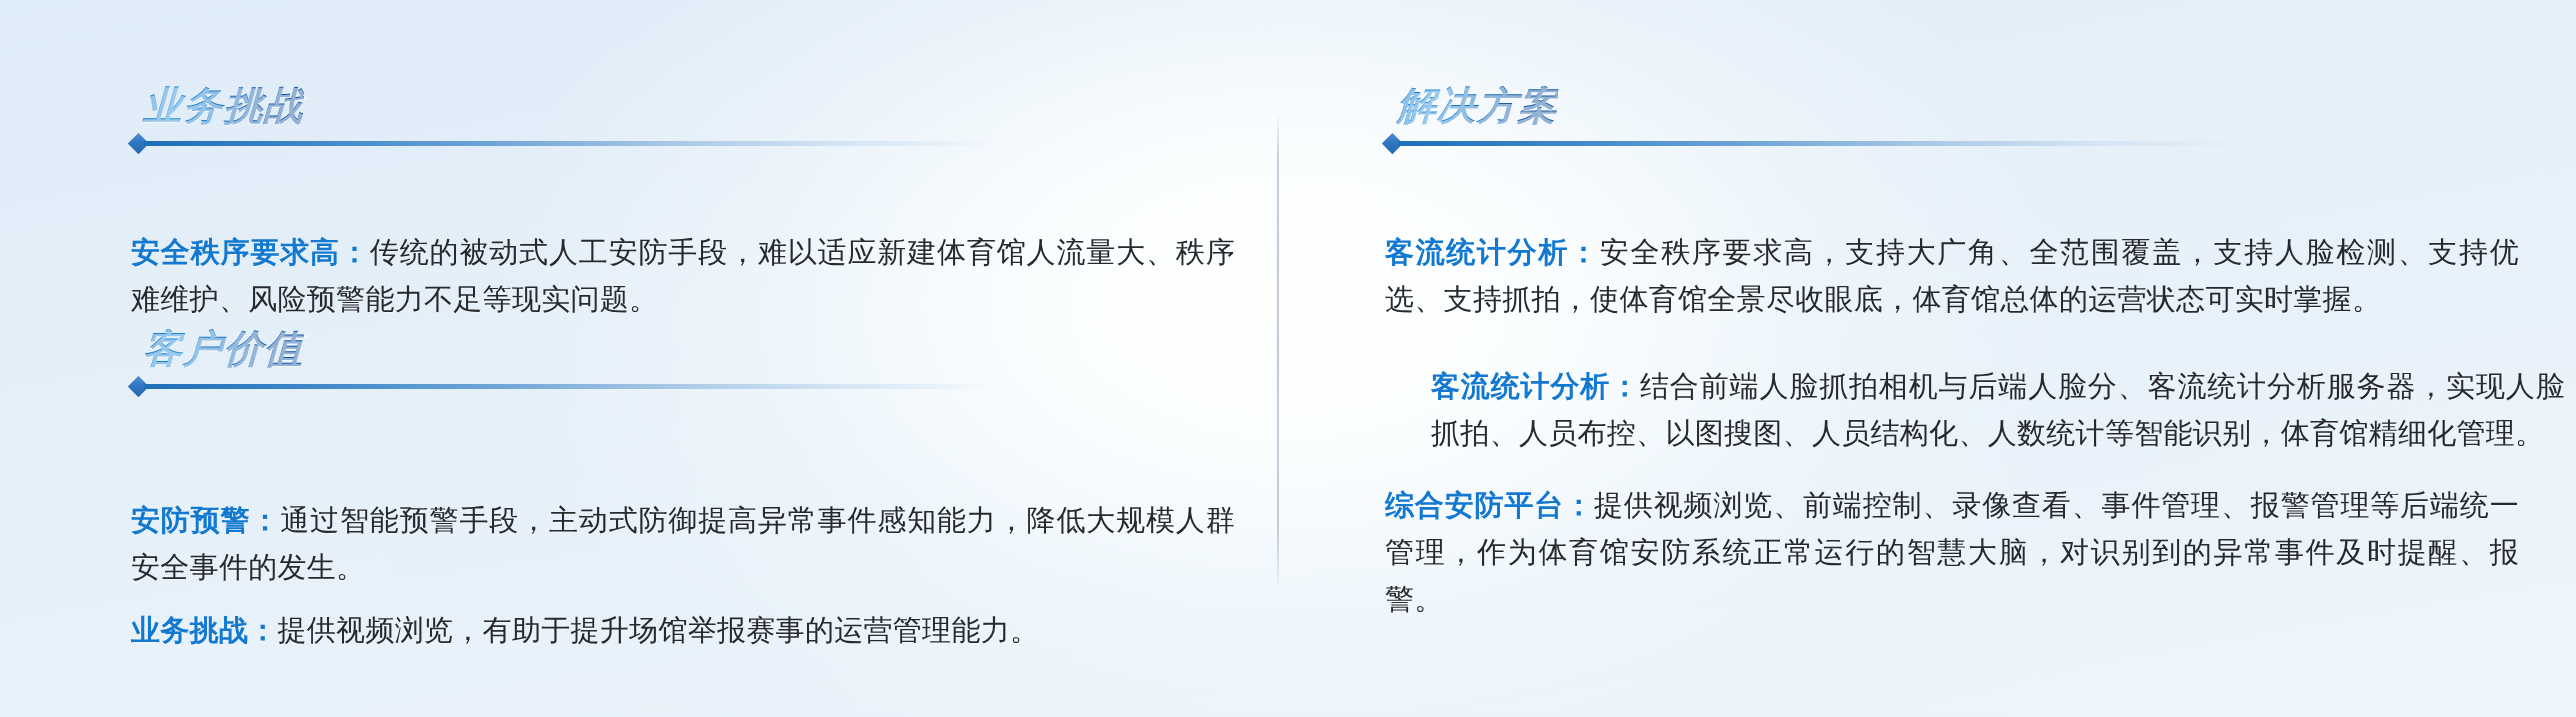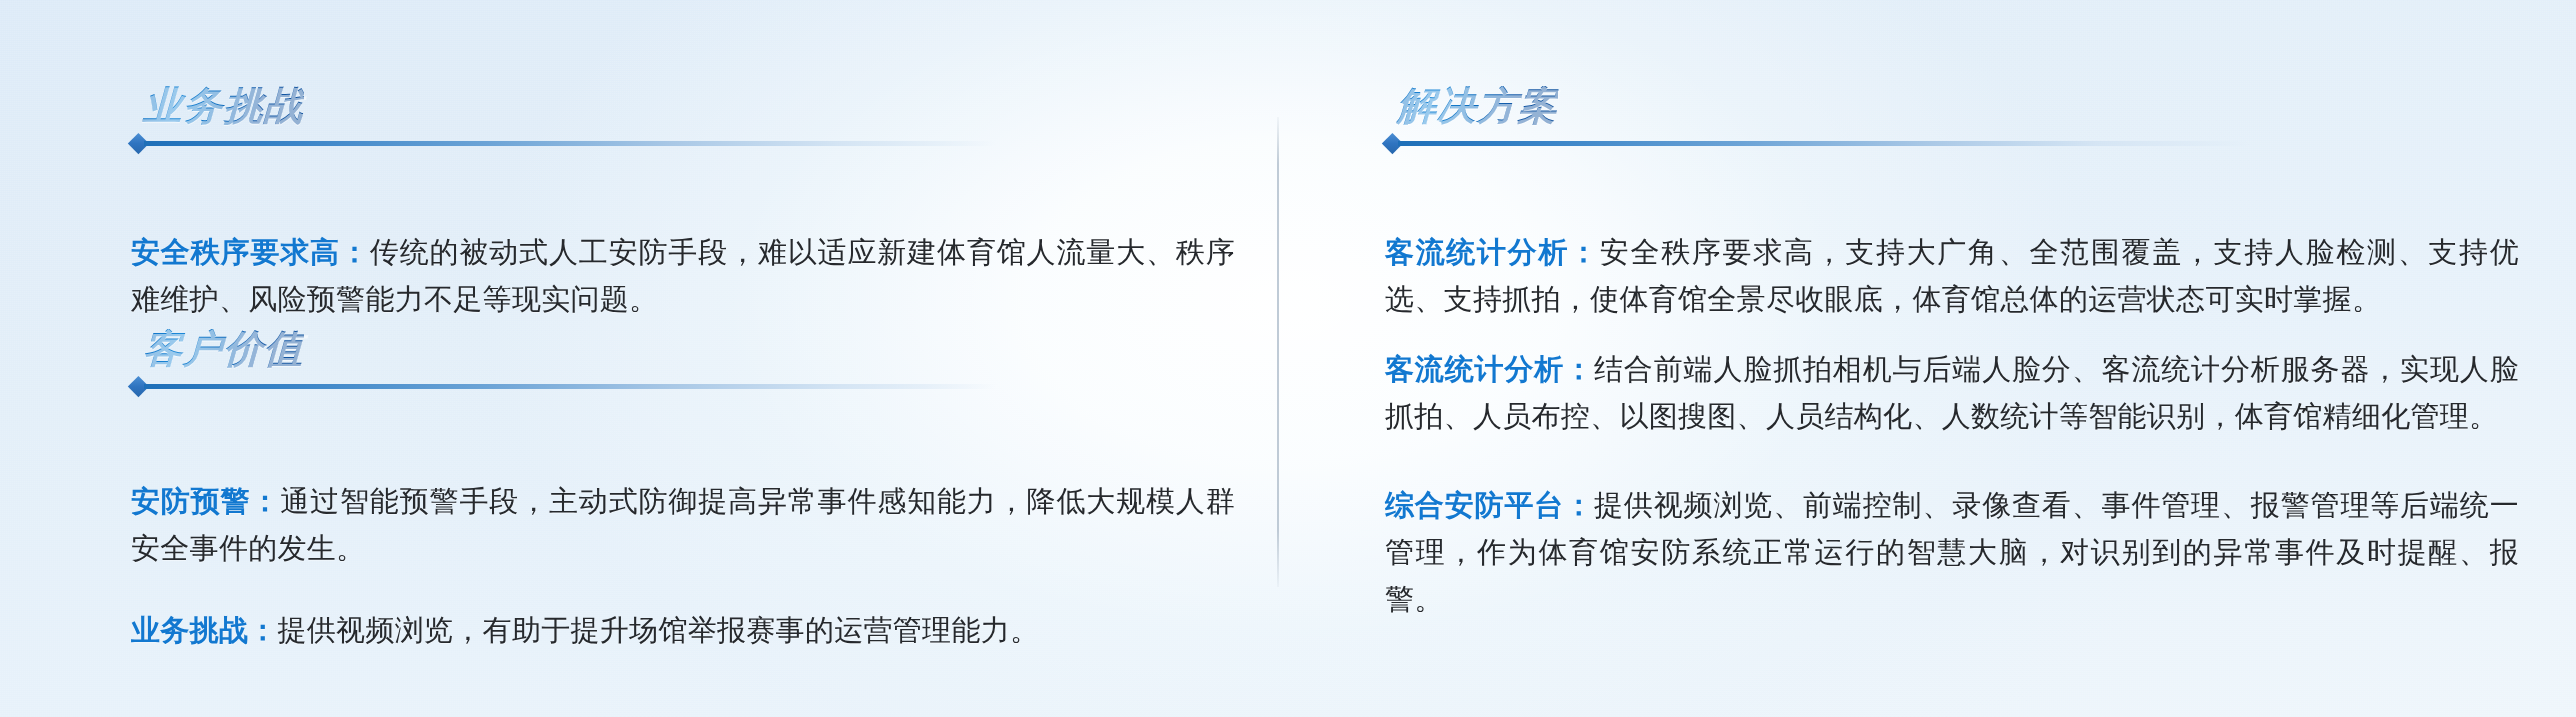--- a/index.html
+++ b/index.html
@@ -126,27 +126,27 @@
   .para .lead {
     color: #1278d0;
     font-weight: 700;
   }
   .para .body-text { font-weight: 400; }
 
   
   #left-sec-1            { top: 86px; }
   #left-p1               { top: 200px; width: 1104px; }
   #left-sec-2            { top: 329px; }
-  #left-p2               { top: 458px; width: 1104px; margin-top: 20px; }
+  #left-p2               { top: 477px; width: 1104px; margin-top: 20px; }
   #left-p3               { top: 578px; width: 1104px; }
 
   
   #right-sec-1           { top: 86px; }
   #right-p1              { top: 200px; width: 1134px; }
-  #right-p2              { top: 317px; width: 1134px; }
+  #right-p2              { top: 334px; width: 1134px; margin-left: 46px; }
   #right-p3              { top: 453px; width: 1134px; }
 </style>
 </head>
 <body>
 
 <div id="page">
 
   <div id="noise"></div>
 
   <div id="column-divider"></div>

